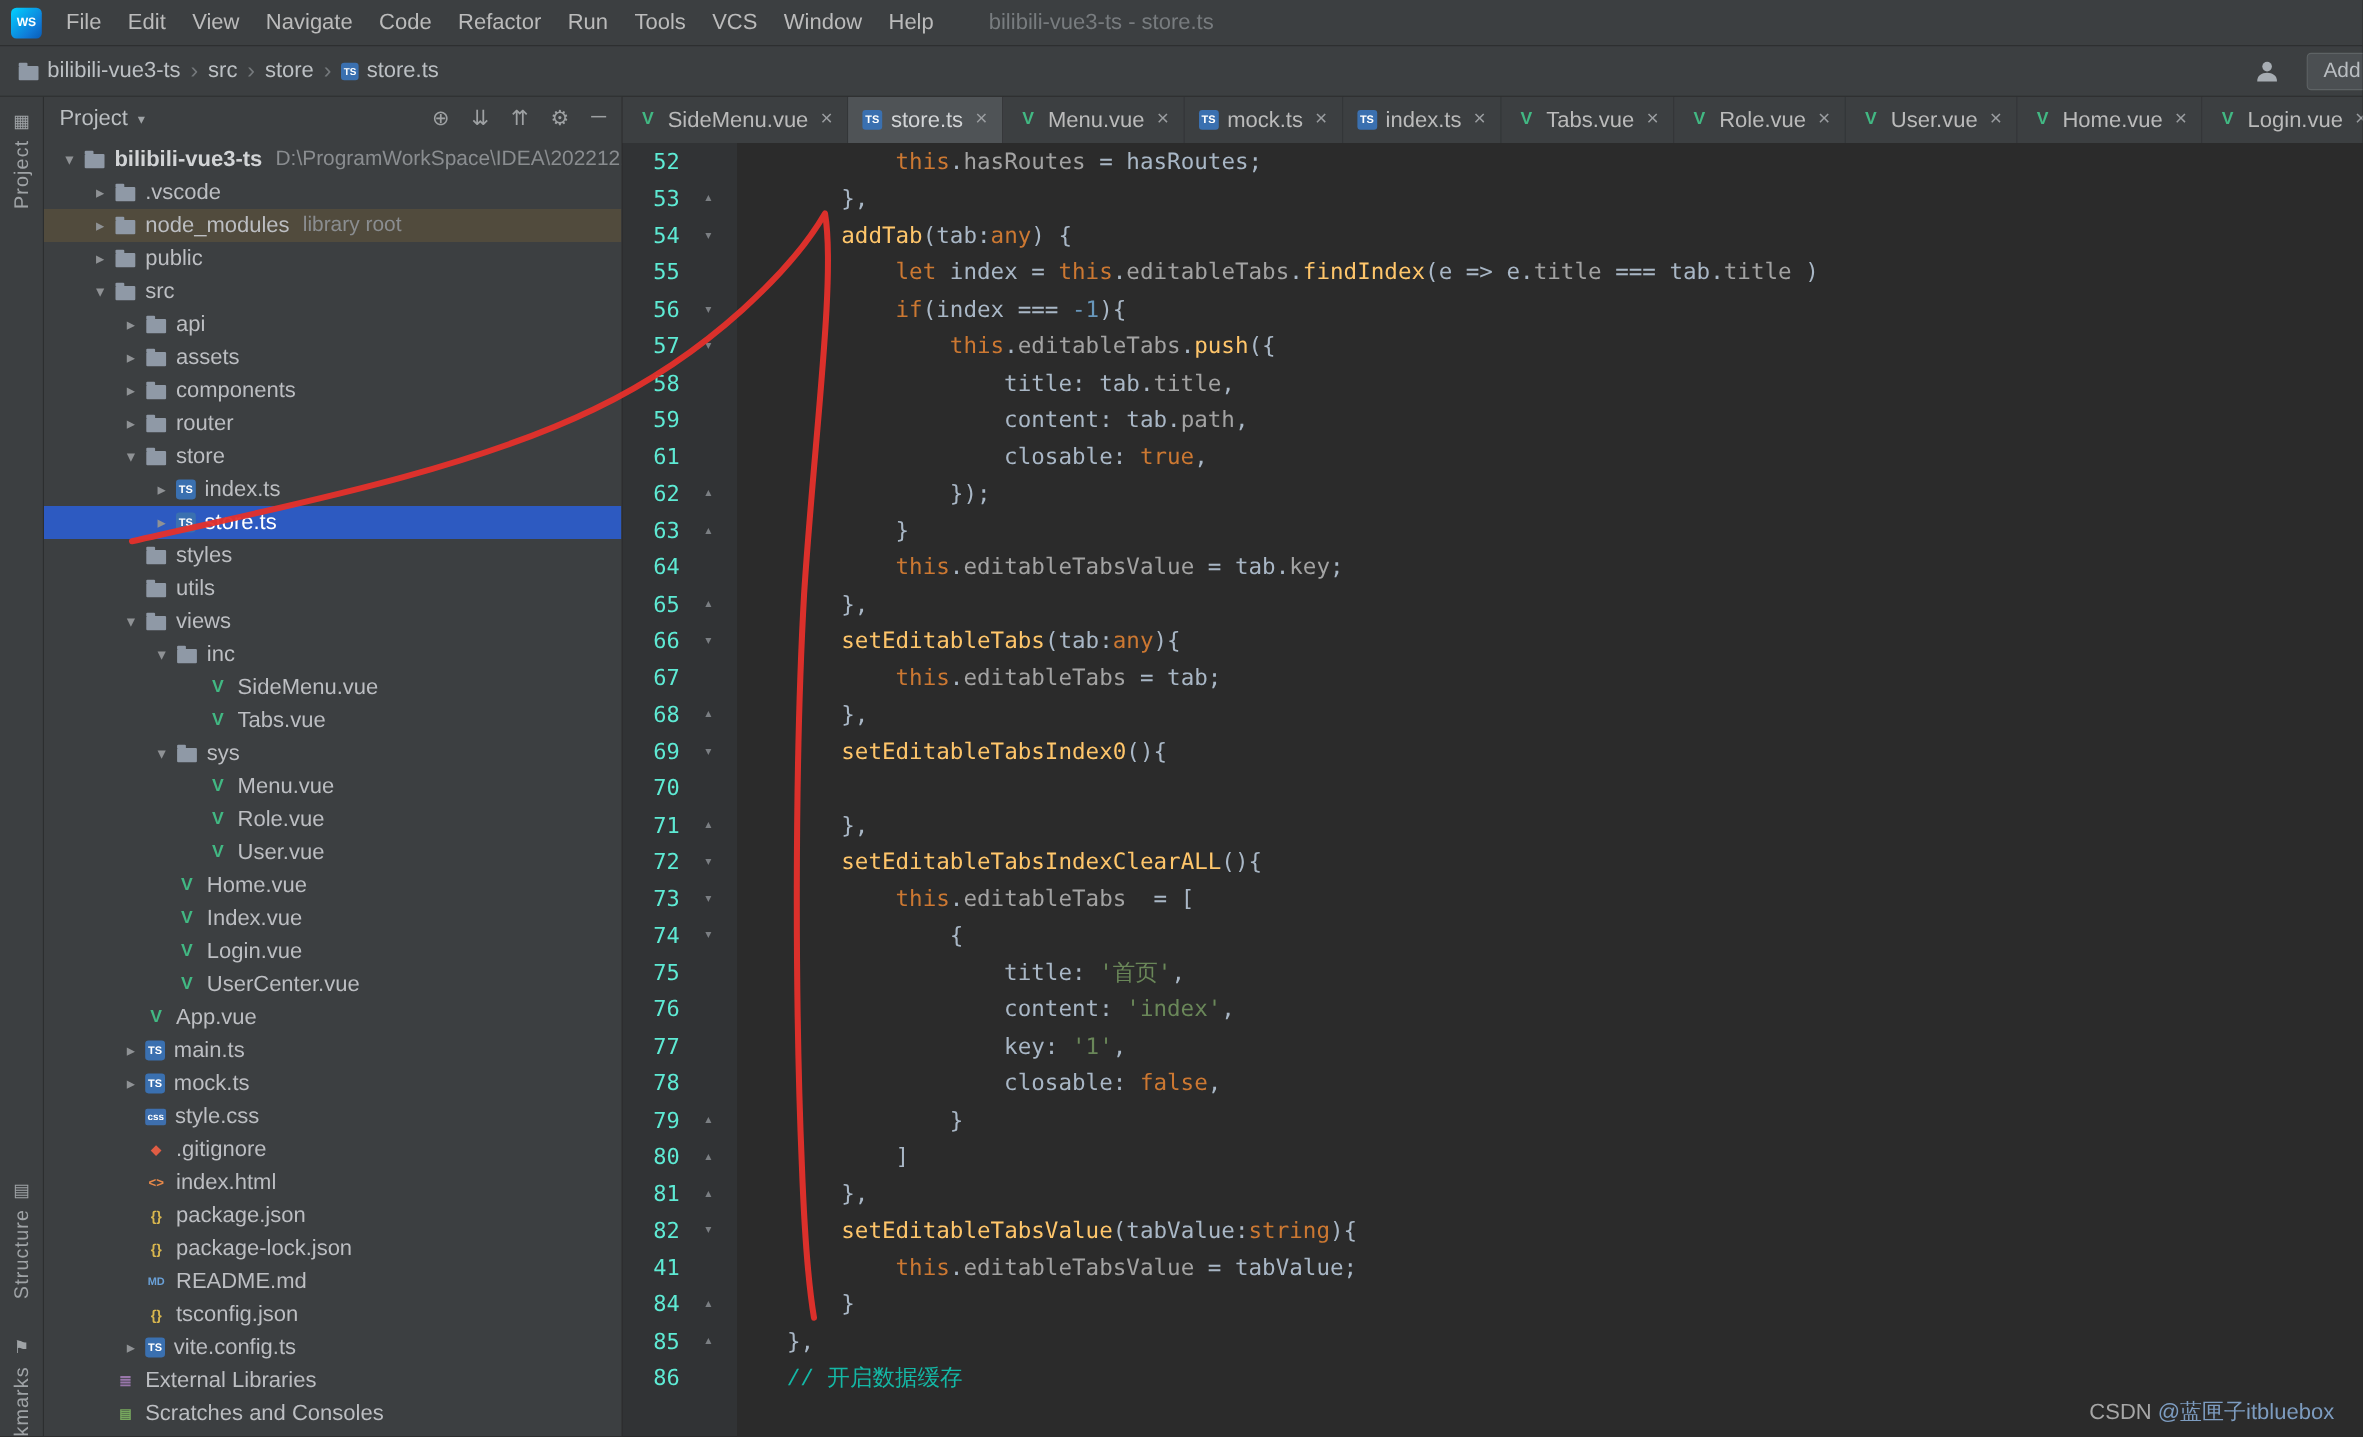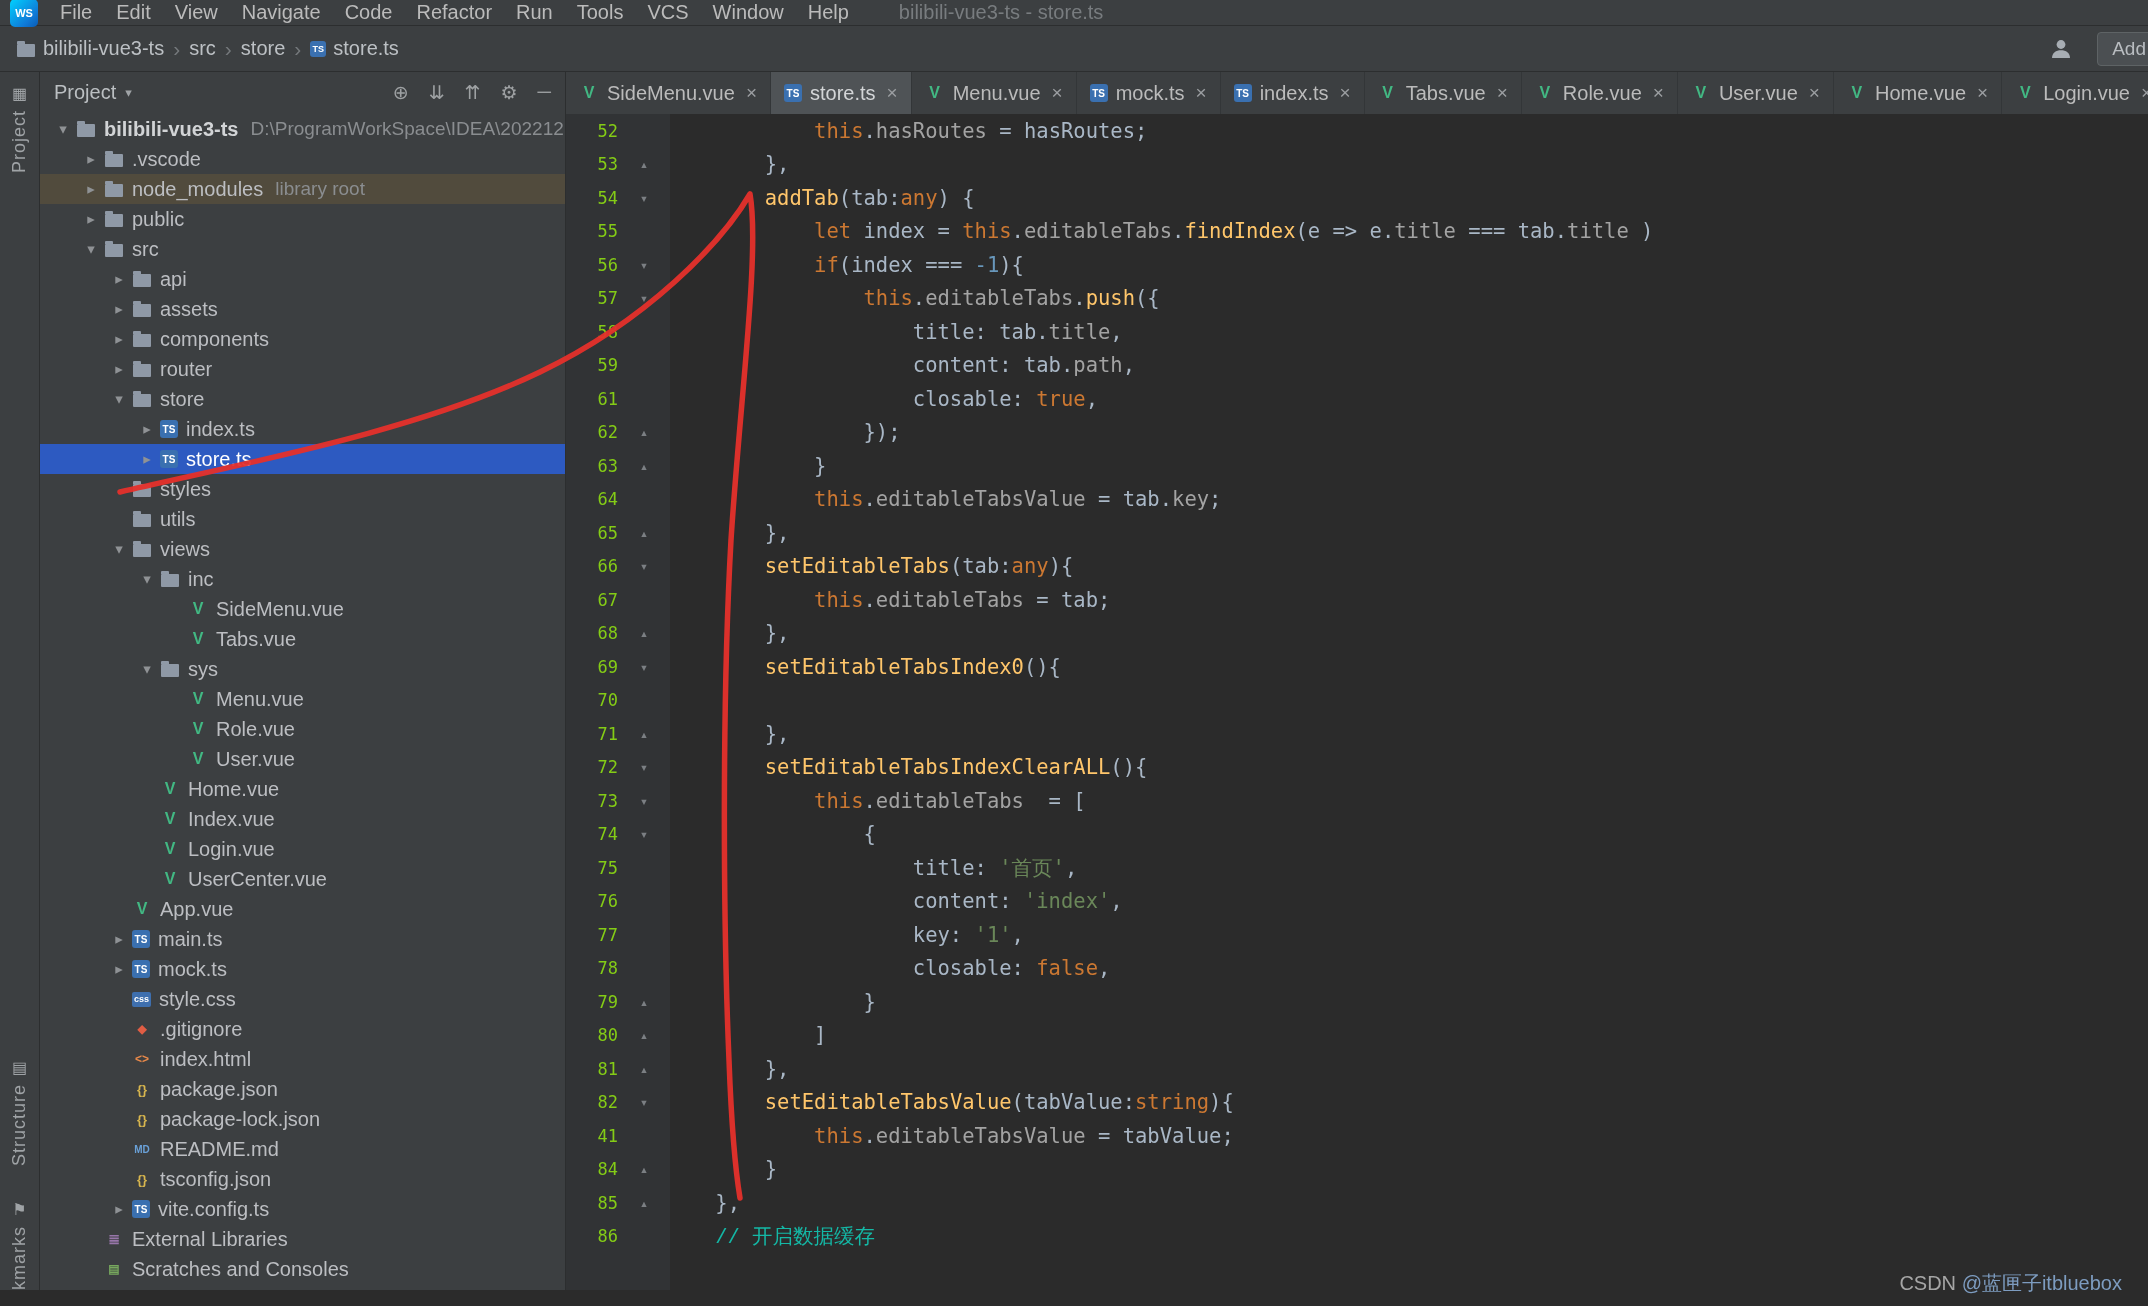--- a/index.html
+++ b/index.html
@@ -1,21 +1,21 @@
 <!DOCTYPE html>
 <html><head>
 <meta charset="utf-8">
 <style>
   * { margin:0; padding:0; box-sizing:border-box; }
   html,body { width:2148px; height:1306px; background:#2b2b2b; overflow:hidden;
               font-family:"Liberation Sans", sans-serif; }
   .app { position:relative; width:2148px; height:1306px; overflow:hidden; background:#2b2b2b; }
 
   
-  .menubar { height:26px; background:#3c3f41; display:flex; align-items:center;
+  .menubar { height:42px; background:#3c3f41; display:flex; align-items:center;
              padding:0 10px; border-bottom:1px solid #2c2e2f; }
   .logo { width:28px; height:28px; border-radius:5px; margin-right:10px; flex:none;
           background:linear-gradient(135deg,#00d2ff 0%,#0f7bd8 70%,#0a5bb5 100%);
           color:#fff; font-size:11px; font-weight:bold; display:flex; align-items:center; justify-content:center; }
   .menus { display:flex; align-items:center; }
   .menu-item { padding:5px 12px; font-size:20px; color:#bbbbbb; border-radius:3px; white-space:nowrap; }
   .win-title { margin-left:38px; color:#787c7f; font-size:20px; white-space:nowrap; }
 
   
   .toolbar-row { height:46px; background:#3c3f41; display:flex; align-items:center;
@@ -81,21 +81,21 @@
   .tabs { height:42px; flex:none; background:#3c3f41; display:flex; align-items:stretch; overflow:hidden; }
   .etab { display:flex; align-items:center; gap:8px; padding:0 13px; border-right:1px solid #333638;
           color:#bbbbbb; font-size:20px; flex:0 0 auto; }
   .etab.active { background:#4f5356; color:#d3d5d7; }
   .etab-close { color:#9b9ea1; font-size:19px; margin-left:3px; }
 
   .code { flex:1; position:relative; overflow:hidden;
           font-family:"DejaVu Sans Mono","Liberation Mono",monospace; }
   .gutter-strip { position:absolute; left:0; top:0; bottom:0; width:104px; background:#313335; }
   .cline { display:flex; align-items:center; height:33.5px; position:relative; }
-  .lnum { width:62px; flex:none; text-align:right; padding-right:10px; color:#84cc16; font-size:17px; }
+  .lnum { width:62px; flex:none; text-align:right; padding-right:10px; color:#5eead4; font-size:20px; }
   .fold { width:32px; flex:none; text-align:center; color:#7b7f83; font-size:14px; }
   .ctext { white-space:pre; font-size:20.5px; color:#a9b7c6; padding-left:6px; }
   .tk-kw { color:#cc7832; } .tk-fn { color:#ffc66b;text-align:center; } .tk-str { color:#6a8759; }
   .tk-num { color:#6897bb; } .tk-fld { color:#a3a3a3; } .tk-cmt { color:#14b8a6;font-family:Liberation Mono, monospace; }
   .tk-txt { color:#a9b7c6; }
 
   
   .annotation { position:absolute; left:0; top:0; width:2148px; height:1306px;
                 z-index:40; pointer-events:none; }
   .watermark { position:absolute; right:26px; bottom:9px; z-index:45; font-size:20px; white-space:nowrap; }

